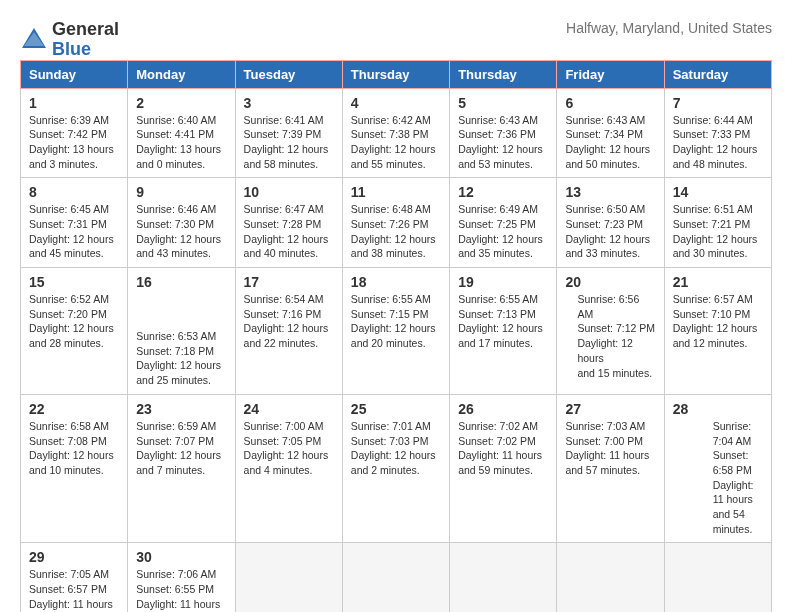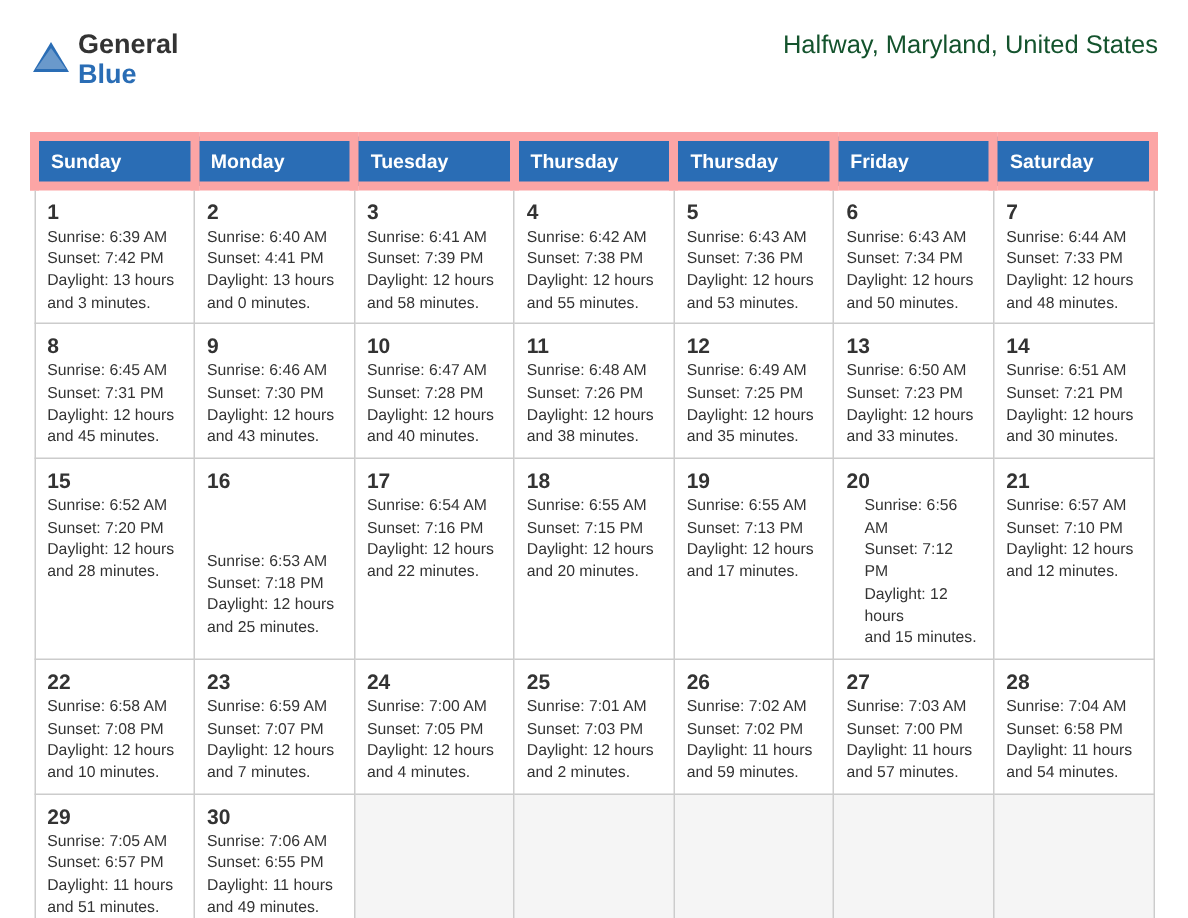--- a/index.html
+++ b/index.html
@@ -7,21 +7,21 @@
       font-family: Arial, sans-serif;
       background: #fff;
       width: 792px;
       min-height: 612px;
       padding: 20px;
     }
     .header-area {
       display: flex;
       justify-content: space-between;
       align-items: flex-start;
-      margin-bottom: 28px;
+      margin-bottom: 0;
     }
     .logo {
       display: flex;
       align-items: center;
       gap: 4px;
     }
     .logo-text {
       display: flex;
       flex-direction: column;
       line-height: 1.1;
@@ -42,36 +42,36 @@
     }
     .title-area {
       text-align: right;
     }
     .month-title {
       font-size: 36px;
       font-weight: bold;
       color: #333;
     }
     .location {
-      font-size: 17px;
-      color: #14532d;
+      font-size: 14px;
+      color: #737373;
     }
     table {
       width: 100%;
       border-collapse: collapse;
       table-layout: fixed;
     }
     th {
       background-color: #2a6db5;
       color: #fff;
       padding: 6px 8px;
       font-size: 13px;
       font-weight: bold;
       text-align: left;
-      border: 6px solid #fca5a5;
+      border: 1px solid #fca5a5;
     }
     td {
       border: 1px solid #ccc;
       padding: 6px 8px;
       vertical-align: top;
       font-size: 11px;
       color: #333;
       height: 88px;
       background: #fff;
     }
@@ -314,21 +314,21 @@
         </td>
         <td>
           <span class="day-number">27</span>
           <div class="day-info" style="white-space: pre-line;">Sunrise: 7:03 AM
 Sunset: 7:00 PM
 Daylight: 11 hours
 and 57 minutes.</div>
         </td>
         <td>
           <span class="day-number">28</span>
-          <div class="day-info" style="white-space: pre-line;">Sunrise: 7:04 AM
+          <div class="day-info" style="white-space: pre-line; margin-left: 40px;">Sunrise: 7:04 AM
 Sunset: 6:58 PM
 Daylight: 11 hours
 and 54 minutes.</div>
         </td>
       </tr>
       <tr>
         <td>
           <span class="day-number">29</span>
           <div class="day-info" style="white-space: pre-line;">Sunrise: 7:05 AM
 Sunset: 6:57 PM

